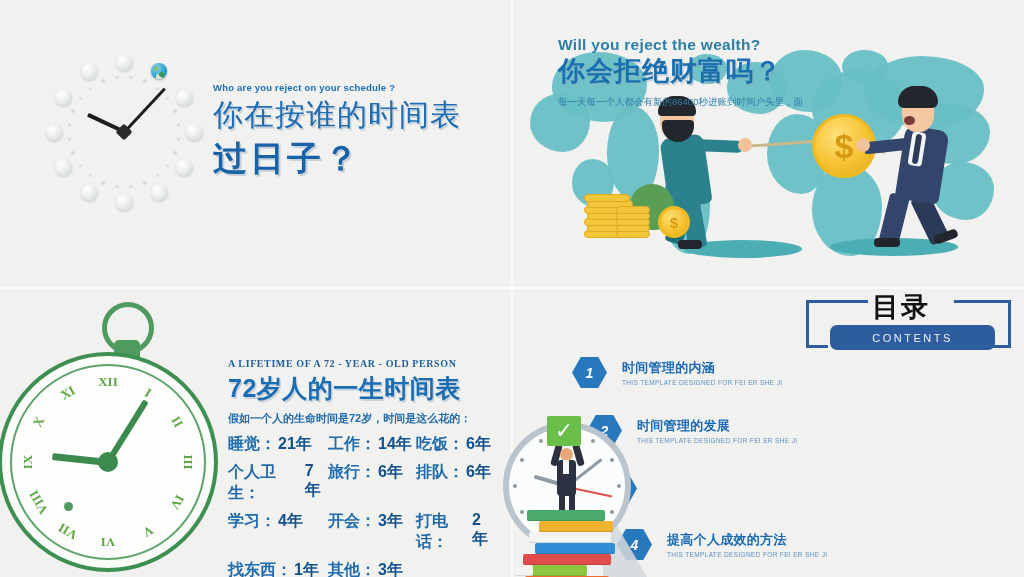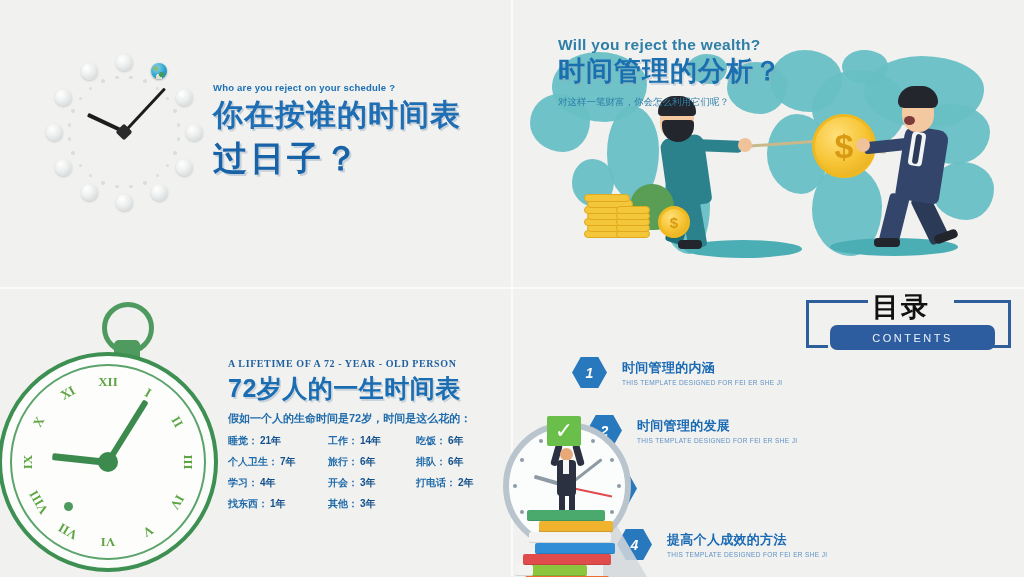--- a/index.html
+++ b/index.html
@@ -45,21 +45,21 @@
     box-shadow: 0 1px 2px rgba(60,90,100,.5);
   }
   .hand { position: absolute; background: #1d1d1d; transform-origin: 0% 50%; border-radius: 1px; }
 
   .tl-text { position: absolute; left: 213px; top: 82px; width: 290px; }
   .eyebrow-en {
     font-size: 9.5px; font-weight: 700; color: #1c6fb4;
     letter-spacing: .2px; margin-bottom: 4px;
   }
   .head-cn-1 {
-    font-size: 30px; font-weight: 700; color: #1f6db3;
+    font-size: 30px; font-weight: 400; color: #1f6db3;
     letter-spacing: 1px; line-height: 1.18;
     text-shadow: 1.5px 1.5px 0 rgba(150,170,190,.45);
   }
   .head-cn-2 {
     font-size: 34px; font-weight: 700; color: #1862a8;
     letter-spacing: 3px; line-height: 1.3; margin-top: 4px;
     text-shadow: 2px 2px 0 rgba(150,170,190,.45);
   }
 
   
@@ -123,21 +123,21 @@
     font-family: "Liberation Serif", "DejaVu Serif", serif;
   }
   .bl-cn {
     font-size: 25px; font-weight: 700; color: #1a6db2;
     letter-spacing: .5px; margin-top: 3px;
     text-shadow: 1.5px 1.5px 0 rgba(155,175,195,.45);
   }
   .bl-sub { font-size: 11px; color: #1f6bab; margin-top: 6px; font-weight: 600; }
   .bl-table { margin-top: 8px; width: 265px; }
   .bl-row { display: flex; margin-bottom: 7px; }
-  .bl-cell { display: flex; font-size: 10px; color: #1f6bab; align-items: flex-end; }
+  .bl-cell { display: flex; font-size: 16px; color: #1f6bab; }
   .bl-cell .k { font-weight: 600; }
   .bl-cell .v { font-weight: 700; color: #14518c; margin-left: 2px; }
   .c1 { width: 100px; } .c2 { width: 88px; } .c3 { width: 77px; }
 
   
   .toc-frame { position: absolute; left: 294px; top: 11px; width: 205px; height: 48px; }
   .toc-frame .br-line { position: absolute; background: #2f5e9c; }
   .mulu {
     position: absolute; left: 360px; top: 0px;
     font-size: 27px; font-weight: 700; color: #111111;
@@ -295,23 +295,23 @@
         <div class="limb" style="left: 344px; top: 94px; width: 14px; height: 14px; background: rgb(240, 194, 154); border-radius: 50%;"></div>
         <div class="limb" style="left: 398px; top: 88px; width: 14px; height: 34px; background: rgb(242, 244, 246); transform: rotate(9deg);"></div>
         <div class="limb" style="left: 402px; top: 90px; width: 6px; height: 30px; background: rgb(43, 58, 87); transform: rotate(9deg);"></div>
         <div class="limb" style="left: 390px; top: 50px; width: 32px; height: 38px; background: rgb(244, 200, 160); border-radius: 45%;"></div>
         <div class="limb" style="left: 386px; top: 42px; width: 40px; height: 22px; background: rgb(35, 38, 44); border-radius: 16px 16px 6px 6px;"></div>
         <div class="limb" style="left: 392px; top: 72px; width: 11px; height: 9px; background: rgb(125, 58, 58); border-radius: 50%;"></div>
       </div>
 
     <div class="tr-text">
       <div class="tr-en">Will you reject the wealth?</div>
-      <div class="tr-cn">时间管理的分析？</div>
+      <div class="tr-cn">你会拒绝财富吗？</div>
       <div class="tr-body">
-        <div>对这样一笔财富，你会怎么利用它们呢？</div>
+        <div>每一天每一个人都会有新的86400秒进账到时间户头里，面</div>
       </div>
     </div>
   </div>
 
   <div class="quad" id="q-bl">
     <div class="bl-text" style="top:69px">
       <div class="bl-en">A LIFETIME OF A 72 - YEAR - OLD PERSON</div>
       <div class="bl-cn">72岁人的一生时间表</div>
       <div class="bl-sub">假如一个人的生命时间是72岁，时间是这么花的：</div>
       <div class="bl-table" id="blTable">

